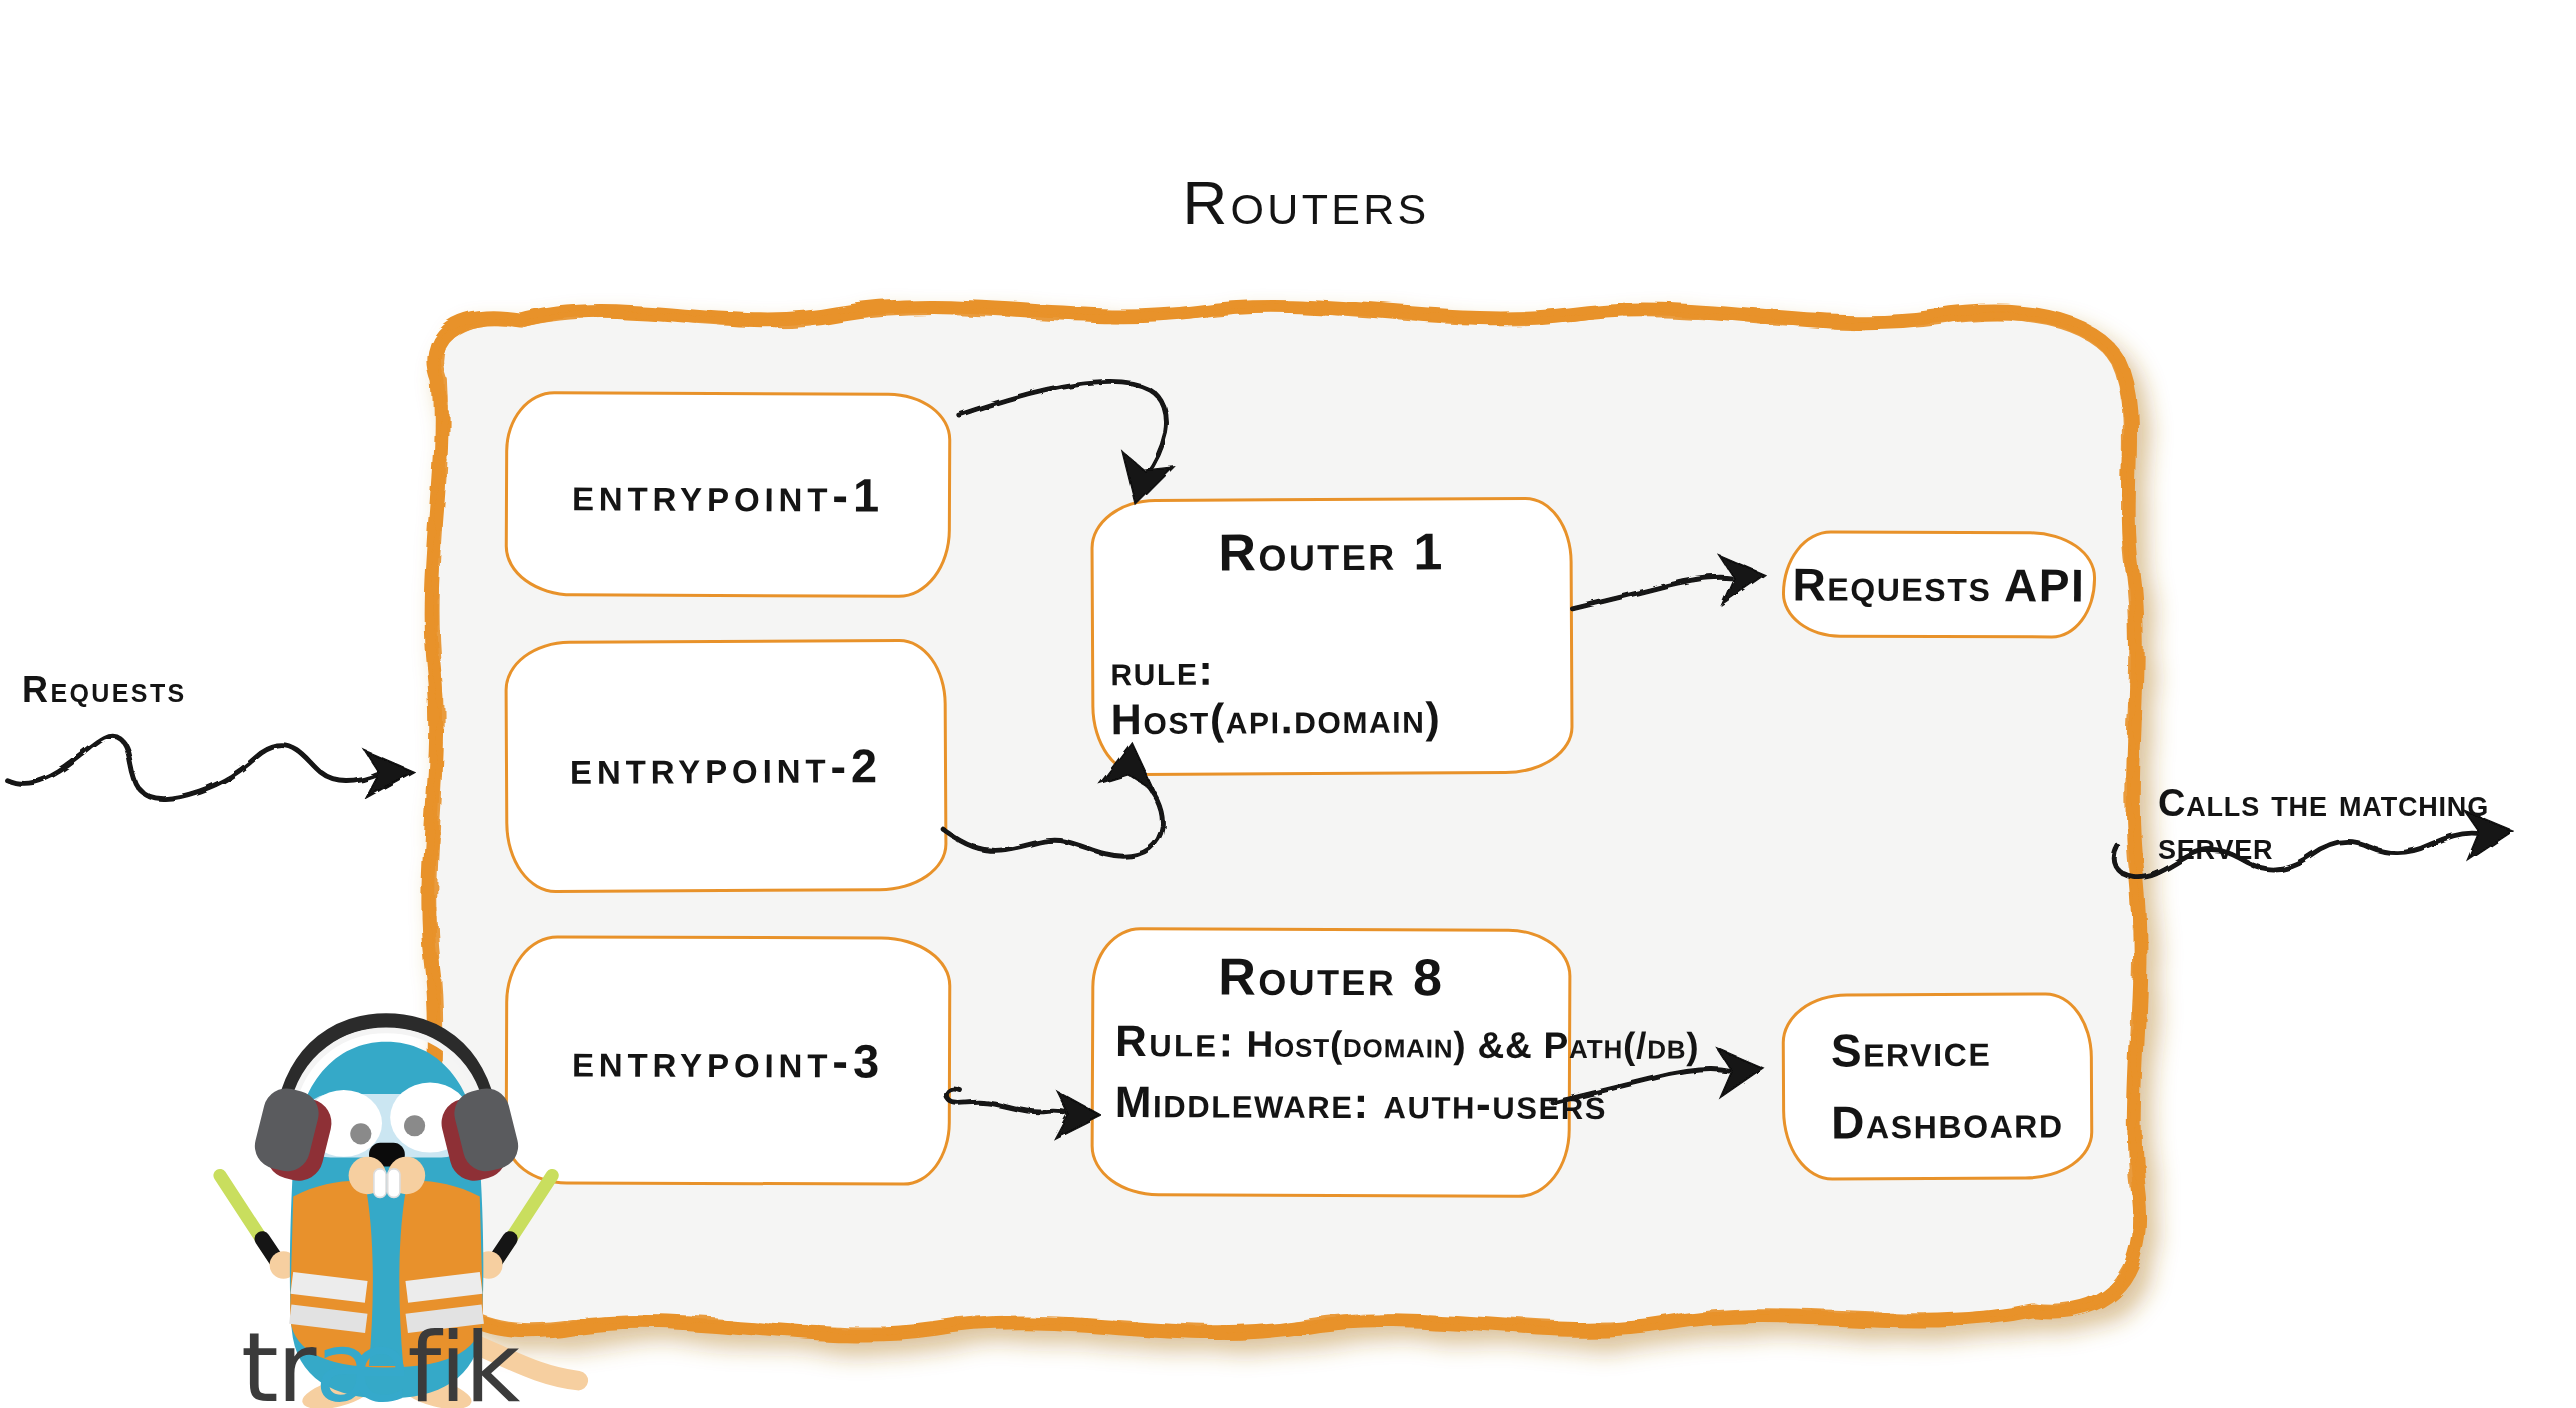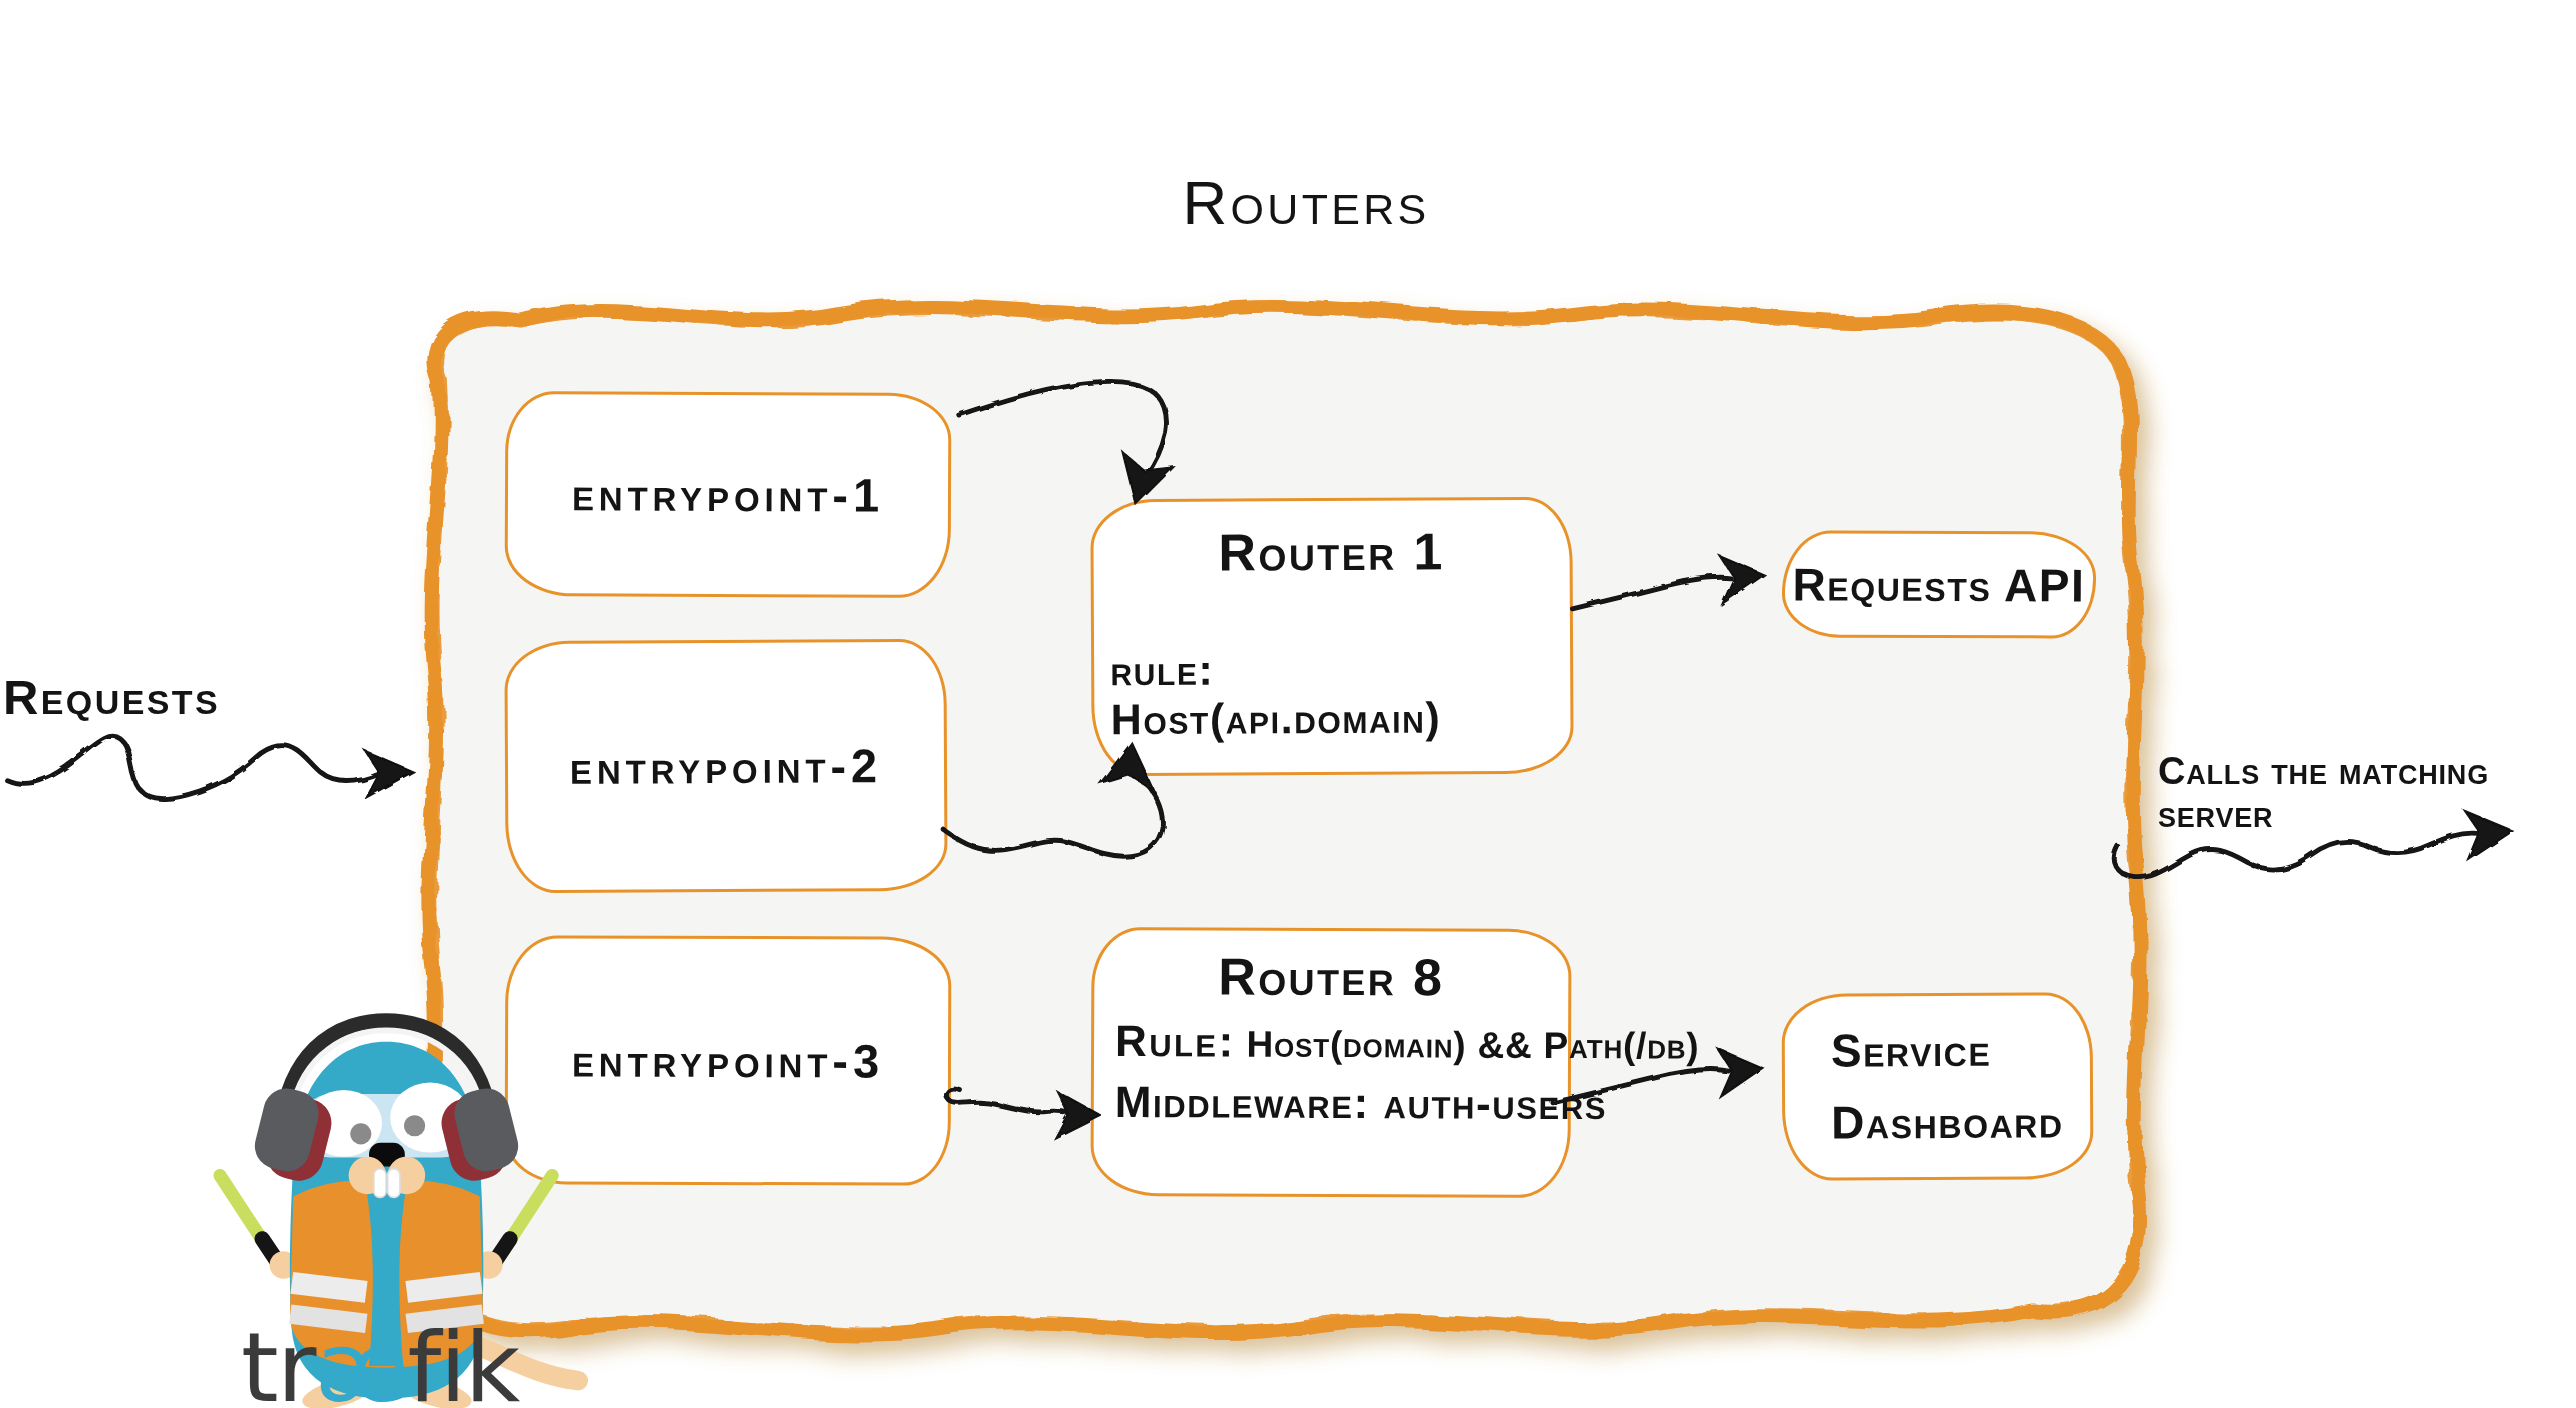--- a/index.html
+++ b/index.html
@@ -12,21 +12,21 @@
 
   
   .sc{font-variant:small-caps;}
 
   .diagram-title{
     position:absolute;left:1135px;top:167px;width:342px;text-align:center;
     font-size:62px;font-weight:400;letter-spacing:3.3px;
   }
 
   .side-label{position:absolute;font-weight:600;}
-  .requests-label{left:3px;top:669px;font-size:49px;letter-spacing:2.4px;}
+  .requests-label{left:22px;top:669px;font-size:36px;letter-spacing:2.4px;}
   .calls-label{left:2158px;top:750px;width:419px;font-size:38px;letter-spacing:0.8px;}
 
   
   .node{
     position:absolute;background:#ffffff;border:3.3px solid #E8922A;
     display:flex;align-items:center;justify-content:center;
     box-sizing:border-box;color:#141414;
   }
   .rA{border-radius:49px 63px 52px 68px / 60px 47px 68px 50px;transform:rotate(.25deg);}
   .rB{border-radius:65px 47px 68px 50px / 49px 65px 47px 70px;transform:rotate(-.3deg);}
@@ -154,21 +154,21 @@
     <span>Requests API</span>
   </div>
 
   <div class="node rB svcdash sc" style="z-index:2;">
     <span>Service</span>
     <span>Dashboard</span>
   </div>
 
   <div class="diagram-title sc" style="z-index:4;">Routers</div>
   <div class="side-label requests-label sc" style="z-index:4;">Requests</div>
-  <div class="side-label calls-label sc" style="z-index:4;">Calls the matching server</div>
+  <div class="side-label calls-label sc" style="z-index:4;margin-top:32px;">Calls the matching server</div>
 
   <svg class="layer" width="2576" height="1408" viewBox="0 0 3165 1730" style="z-index:3;">
     <defs>
       <filter id="rough" x="-15%" y="-15%" width="130%" height="130%">
         <feTurbulence type="fractalNoise" baseFrequency="0.035" numOctaves="3" seed="11" result="rn"></feTurbulence>
         <feDisplacementMap in="SourceGraphic" in2="rn" scale="7"></feDisplacementMap>
       </filter>
     </defs>
     <g fill="none" stroke="#121212" stroke-width="6" stroke-linecap="round" filter="url(#rough)">
 

